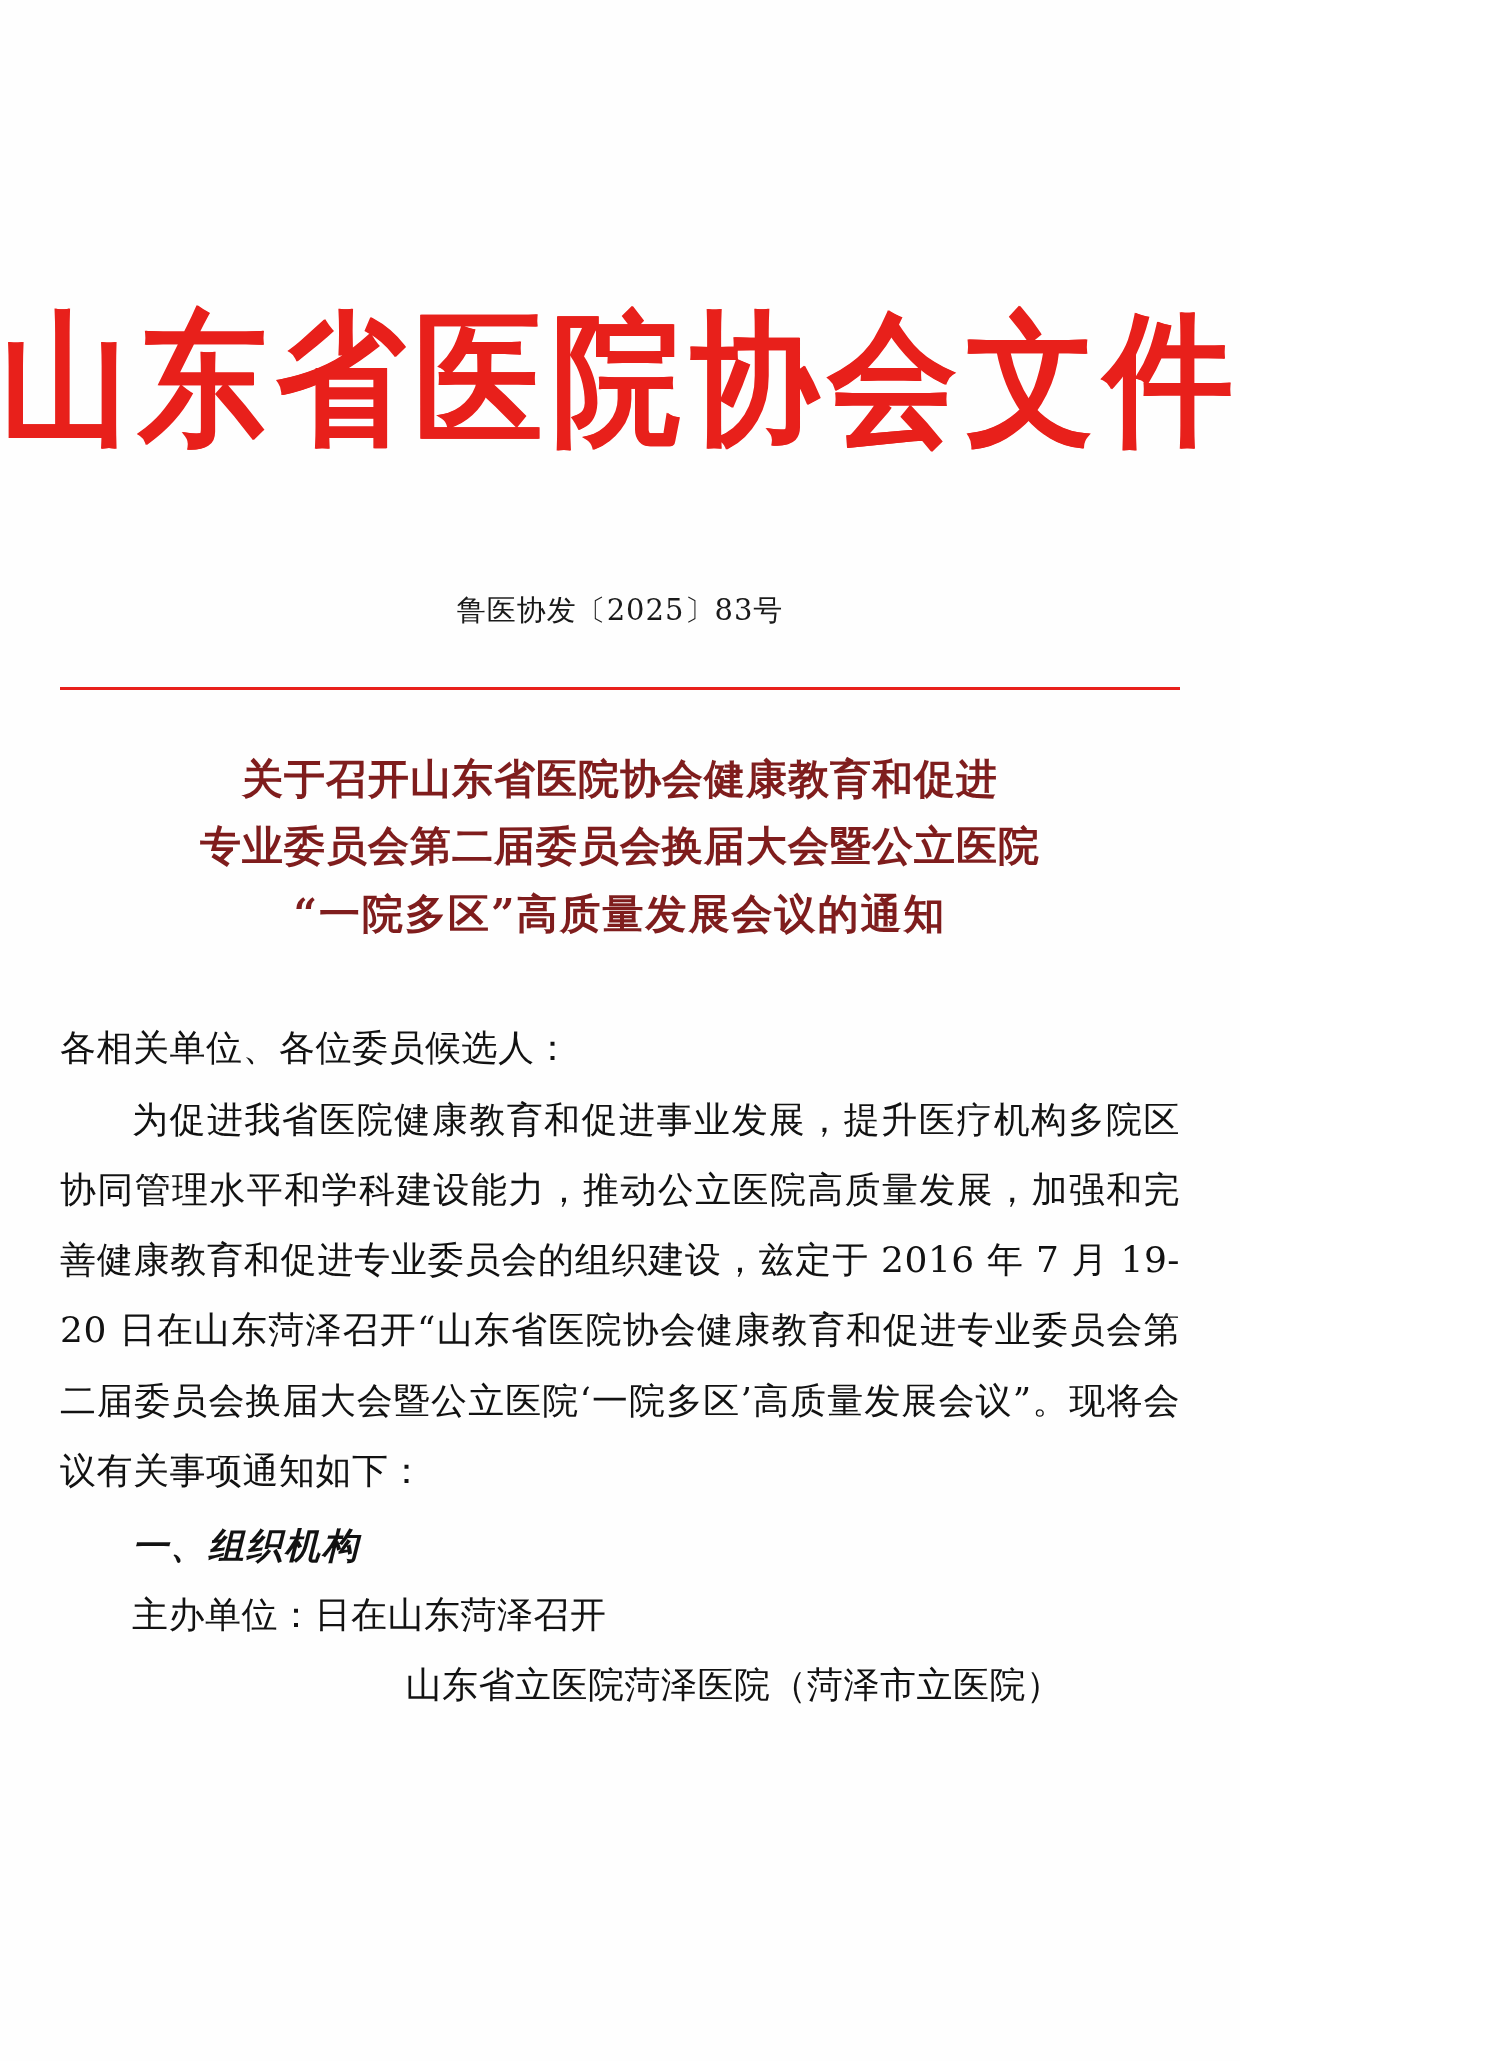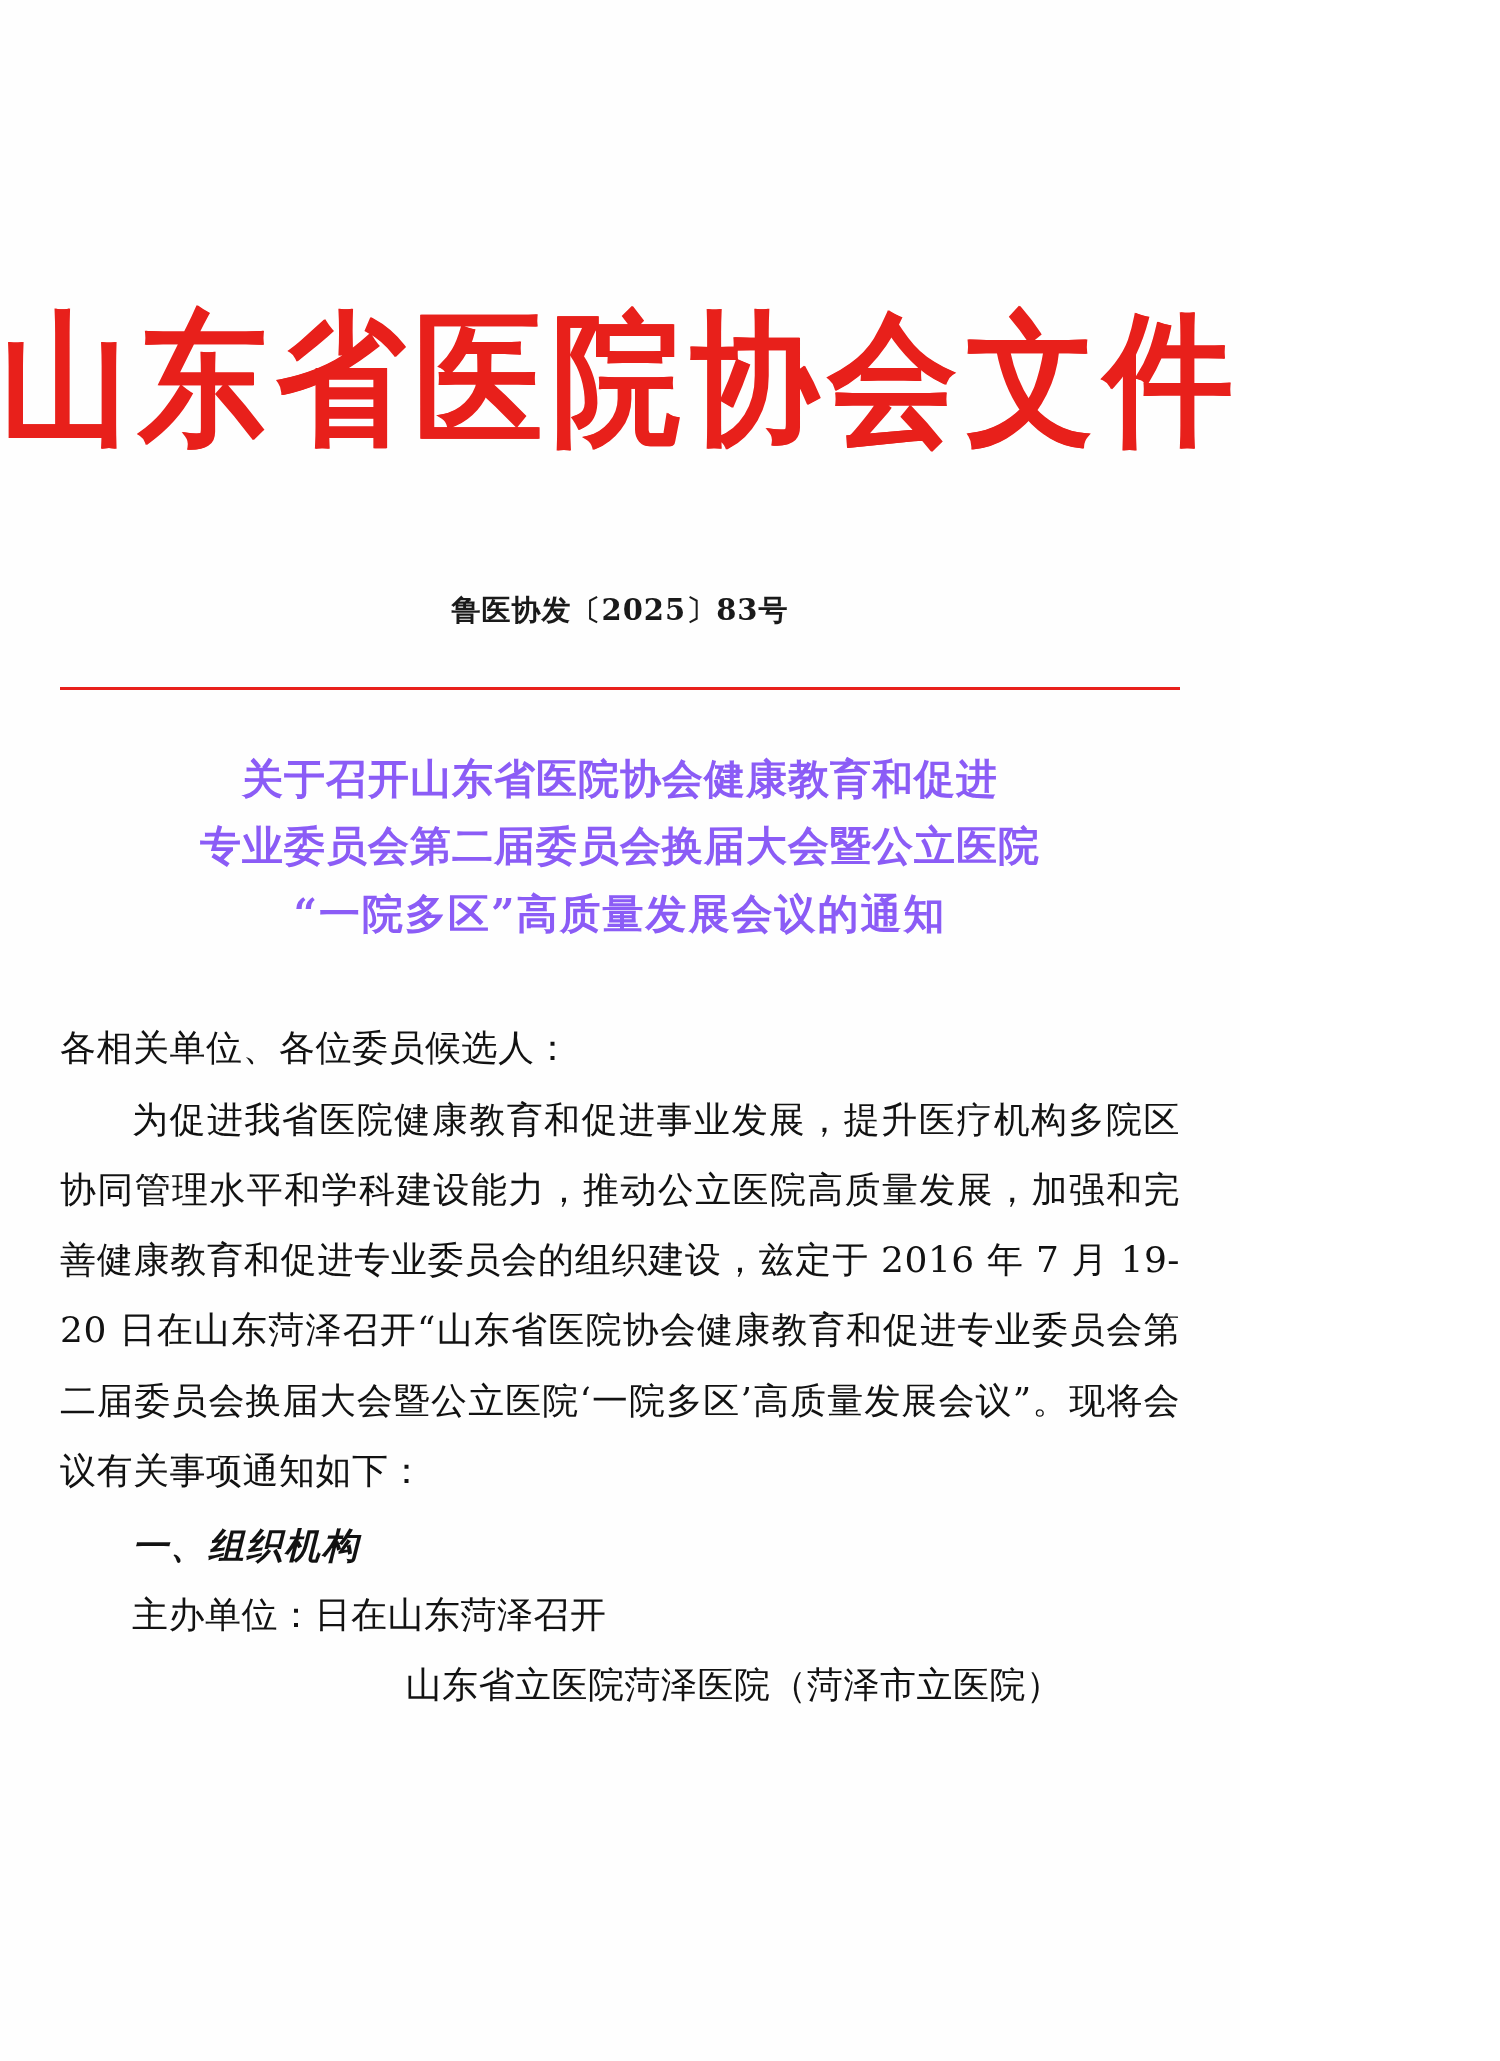--- a/index.html
+++ b/index.html
@@ -43,42 +43,41 @@
   }
 
   
   .doc-number {
     text-align: center;
     margin-top: 150px;
     font-size: 29px;
     letter-spacing: 1px;
     color: #1a1a1a;
     font-family: "DejaVu Serif", "Liberation Serif", serif;
-    font-weight: bold;
   }
 
   
   .red-rule {
     margin: 56px auto 0 auto;
     width: 1120px;
     height: 3px;
     background: #e8201b;
   }
 
   
   .doc-title {
     margin: 56px auto 0 auto;
     width: 1120px;
     text-align: center;
     font-family: "DejaVu Serif", "Liberation Serif", serif;
     font-weight: bold;
     font-size: 41px;
     line-height: 1.65;
     letter-spacing: 1px;
-    color: #8b5cf6;
+    color: #7f1d1d;
   }
   .doc-title .tline {
     display: block;
     white-space: nowrap;
   }
   .doc-title .tline.indent-center {
     letter-spacing: 2px;
   }
 
   

